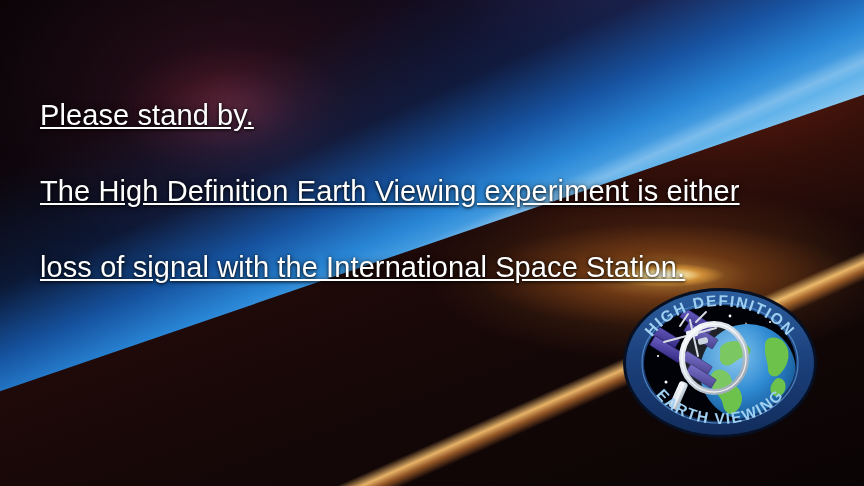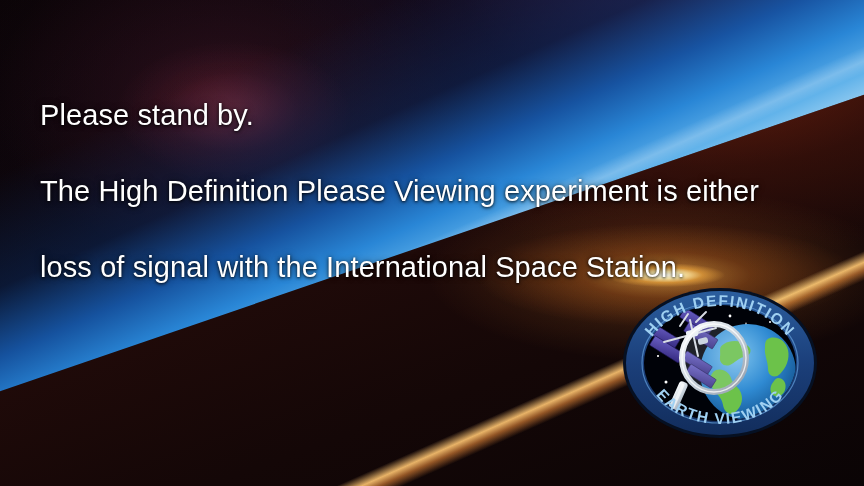--- a/index.html
+++ b/index.html
@@ -93,38 +93,38 @@
   #hdev-patch svg{display:block;width:100%;height:100%;}
 
   
   #standby-text{
     position:absolute;left:40px;top:58px;width:780px;
     font-size:29px;line-height:38px;color:#ffffff;
     letter-spacing:0.1px;
     text-shadow:0 1px 3px rgba(0,0,0,.85), 0 0 6px rgba(0,0,0,.55);
     white-space:pre-line;
   }
-  .msg-line{display:block;}
+  .msg-line{display:block;text-decoration:underline;}
 </style>
 </head>
 <body>
 
 <div id="stage">
 
   <div class="layer" id="sky-base"></div>
   <div class="layer" id="red-bloom"></div>
   <div class="layer" id="limb"></div>
   <div class="layer" id="limb-streaks"></div>
   <div class="layer" id="earth-dark"></div>
   <div class="layer" id="horizon-rim"></div>
   <div class="layer" id="sun-glow"></div>
 
   <div id="standby-text">
     <span class="msg-line">Please stand by.</span>
-    <span class="msg-line">The High Definition Please Viewing experiment is either</span>
+    <span class="msg-line">The High Definition Earth Viewing experiment is either</span>
     <span class="msg-line">loss of signal with the International Space Station.</span>
   </div>
 
   <div id="hdev-patch">
     <svg viewBox="0 0 200 154" xmlns="http://www.w3.org/2000/svg">
       <defs>
         <path id="arcTop" d="M 22,82 A 78,62 0 0 1 178,82"></path>
         <path id="arcBottom" d="M 26,80 A 74,58 0 0 0 174,80"></path>
         <radialGradient id="gOcean" cx="38%" cy="32%" r="72%">
           <stop offset="0%" stop-color="#7fc4ee"></stop>

